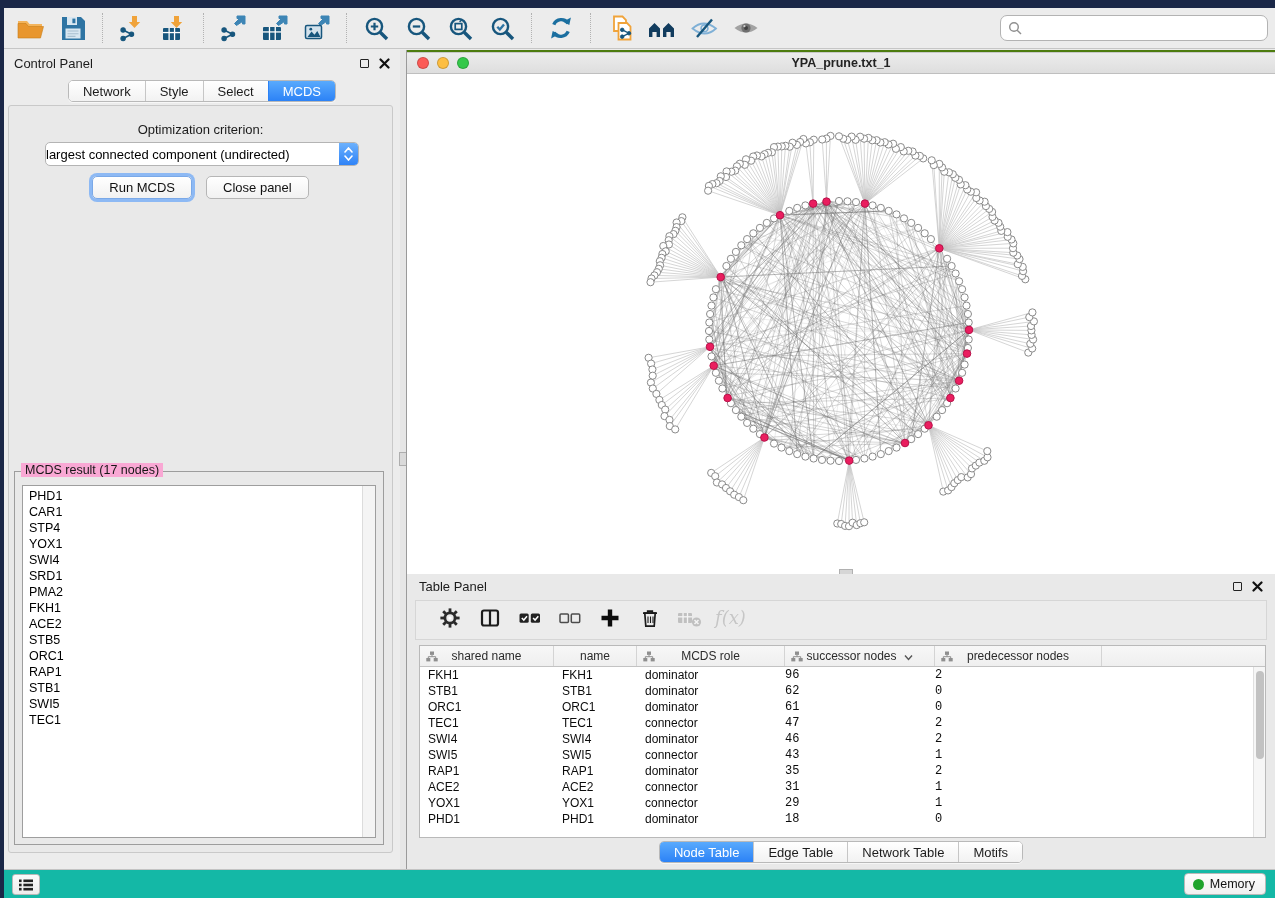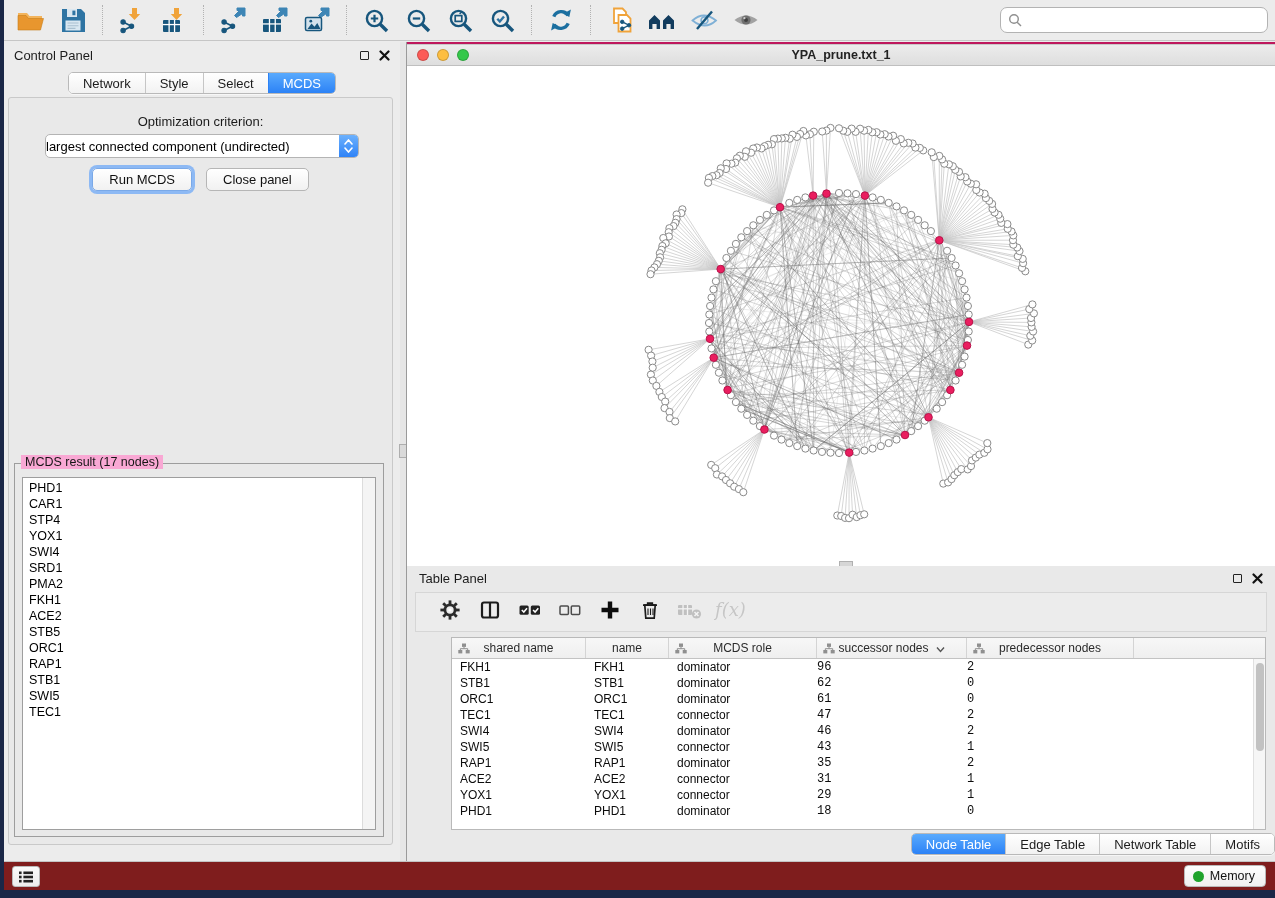--- a/index.html
+++ b/index.html
@@ -3,21 +3,21 @@
 <meta charset="utf-8">
 <style>
   * { margin:0; padding:0; box-sizing:border-box; }
   html,body { width:1275px; height:898px; overflow:hidden; }
   body {
     font-family:"Liberation Sans", sans-serif;
     background:linear-gradient(165deg,#9b8fba 0%,#7d7fa8 6%,#4d5c86 28%,#27375e 55%,#1825442 80%,#141f3a 100%);
     background-color:#1a2747;
     position:relative;
   }
-  .app { position:absolute; left:4px; top:0; width:1271px; height:890px; background:#ececec; }
+  .app { position:absolute; left:4px; top:8px; width:1271px; height:890px; background:#ececec; }
 
   
   .toolbar { position:absolute; left:0; top:0; right:0; height:41px; background:#ececec; border-bottom:1px solid #c6c6c6; display:flex; align-items:center; padding-left:6px; }
   .tb-group { display:flex; align-items:center; }
   .tb-sep { width:1px; height:30px; border-left:1px dotted #b2b2b2; margin:0 8px; }
   .tb-btn { width:42px; height:36px; display:flex; align-items:center; justify-content:center; border-radius:4px; }
   .tb-btn svg { display:block; }
   .search-wrap { position:absolute; right:7px; top:7px; }
   .search-box { width:268px; height:26px; background:#fff; border:1px solid #b3b3b3; border-radius:7px; display:flex; align-items:center; padding-left:7px; }
   .search-box input { border:none; outline:none; flex:1; font-size:13px; font-family:"Liberation Sans",sans-serif; background:transparent; margin-left:5px; }
@@ -52,52 +52,52 @@
   .result-items { position:absolute; left:0; top:2px; right:13px; bottom:0; }
   .result-item { font-size:12.5px; line-height:16px; padding-left:6px; color:#000; }
   .result-scroll { position:absolute; right:0; top:0; bottom:0; width:13px; background:#f4f4f4; border-left:1px solid #dcdcdc; }
 
   
   .vsplit { position:absolute; left:396px; top:42px; width:6px; bottom:29px; background:#e6e6e6; }
   .vsplit .grip { position:absolute; left:-1px; top:402px; width:8px; height:14px; background:#dadada; border:1px solid #aeaeae; }
   .hsplit-grip { position:absolute; left:835px; top:561px; width:14px; height:6px; background:#d6d6d6; border:1px solid #b0b0b0; }
 
   
-  .net-region { position:absolute; left:402px; top:42px; right:0; height:524px; background:#be185d; border-left:1px solid #9a9a9a; }
+  .net-region { position:absolute; left:402px; top:42px; right:0; height:524px; background:#4d7c0f; border-left:1px solid #9a9a9a; }
   .net-titlebar { position:absolute; left:0; right:0; top:2px; height:22px; background:linear-gradient(#ececec,#dedede); border-top:1px solid #c9c9c9; border-bottom:1px solid #bfbfbf; display:flex; align-items:center; }
   .traffic { display:flex; gap:8px; margin-left:10px; }
   .tl { width:12px; height:12px; border-radius:50%; border:1px solid rgba(0,0,0,.18); }
   .net-title { position:absolute; left:0; right:0; text-align:center; font-size:12.5px; font-weight:bold; color:#222; }
   .net-canvas { position:absolute; left:0; right:0; top:24px; bottom:0; background:#fff; }
   .net-canvas svg { display:block; }
 
   
   .table-panel { position:absolute; left:402px; top:566px; right:0; bottom:29px; background:#e9e9e9; border-left:1px solid #9a9a9a; }
   .tp-header { height:24px; display:flex; align-items:center; padding:0 12px; }
   .tp-toolbar { margin:2px 8px 0 8px; height:40px; background:#ececec; border:1px solid #d6d6d6; display:flex; align-items:center; padding-left:16px; gap:4px; }
   .tpt-btn { width:36px; height:34px; display:flex; align-items:center; justify-content:center; }
   .tpt-btn.disabled { opacity:.45; }
 
-  .data-table { position:absolute; left:12px; right:9px; top:71px; height:193px; background:#fff; border:1px solid #b9b9b9; overflow:hidden;margin-left:32px; }
+  .data-table { position:absolute; left:12px; right:9px; top:71px; height:193px; background:#fff; border:1px solid #b9b9b9; overflow:hidden; }
   .dt-headrow { display:flex; height:21px; background:linear-gradient(#f7f7f7,#efefef); border-bottom:1px solid #c3c3c3; }
   .dt-th { position:relative; display:flex; align-items:center; justify-content:center; font-size:12px; color:#2b2b2b; border-right:1px solid #d4d4d4; flex:0 0 auto; }
   .dt-th .tree-ic { position:absolute; left:6px; top:5px; }
   .dt-th .sortch { margin-left:7px; margin-top:2px; }
   .dt-th.filler { border-right:none; flex:1 1 auto; }
   .dt-body { position:relative; }
   .dt-row { display:flex; height:16px; }
   .dt-cell { font-size:12px; color:#0c0c0c; flex:0 0 auto; padding-left:8px; line-height:16px; white-space:nowrap; }
   .dt-cell.num { text-align:left; padding-left:0;font-family:Liberation Mono, monospace; }
   .dt-scroll { position:absolute; right:0; top:21px; bottom:0; width:12px; background:#f6f6f6; border-left:1px solid #e0e0e0; }
   .dt-thumb { position:absolute; left:1.5px; width:8px; top:4px; height:88px; background:#c2c2c2; border-radius:4px; }
 
-  .tp-tabs-row { position:absolute; left:0; right:0; bottom:6px; display:flex; justify-content:flex-end; }
+  .tp-tabs-row { position:absolute; left:0; right:0; bottom:6px; display:flex; justify-content:center; }
 
   
-  .statusbar { position:absolute; left:0; right:0; bottom:0; height:29px; background:#7f1d1d; border-top:1px solid #c3c3c3; }
+  .statusbar { position:absolute; left:0; right:0; bottom:0; height:29px; background:#14b8a6; border-top:1px solid #c3c3c3; }
   .sb-left-btn { position:absolute; left:8px; top:4px; width:28px; height:21px; background:linear-gradient(#fafafa,#ededed); border:1px solid #b9b9b9; border-radius:3px; display:flex; align-items:center; justify-content:center; }
   .memory-btn { position:absolute; right:9px; top:3px; height:22px; padding:0 10px 0 8px; background:linear-gradient(#fdfdfd,#f0f0f0); border:1px solid #b9b9b9; border-radius:4px; display:flex; align-items:center; gap:6px; font-size:12.5px; color:#111; }
   .mem-dot { width:11px; height:11px; border-radius:50%; }
 </style>
 </head>
 <body>
 
 <div class="app">
 
   <div class="toolbar">

